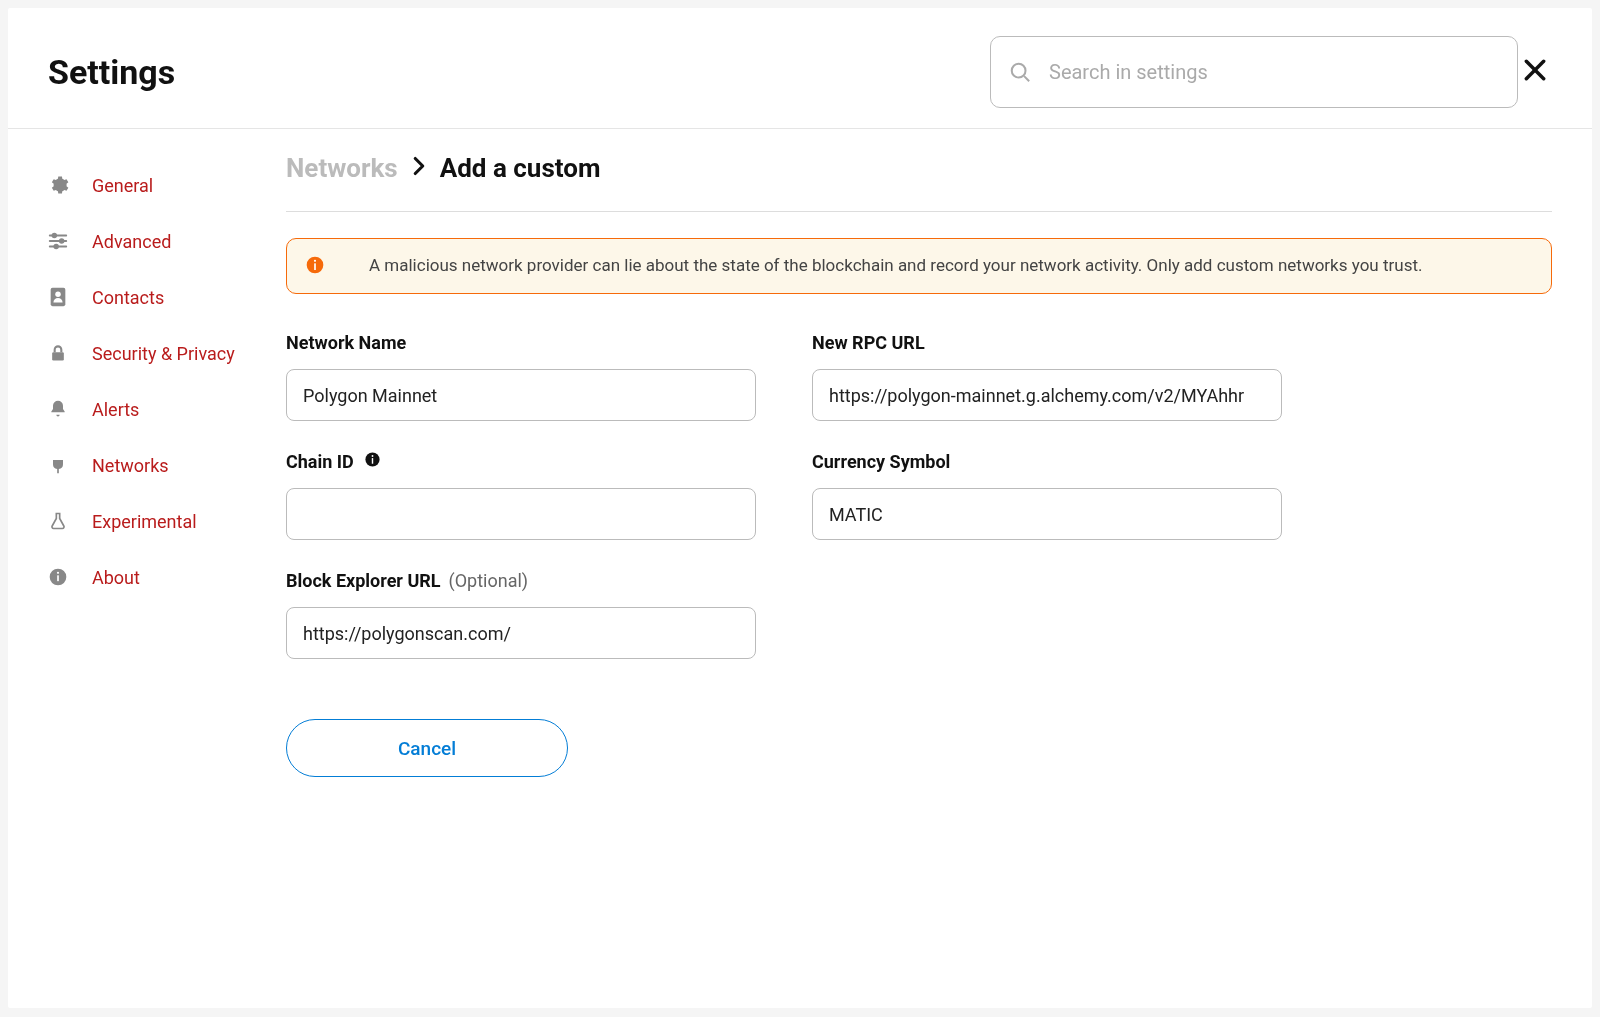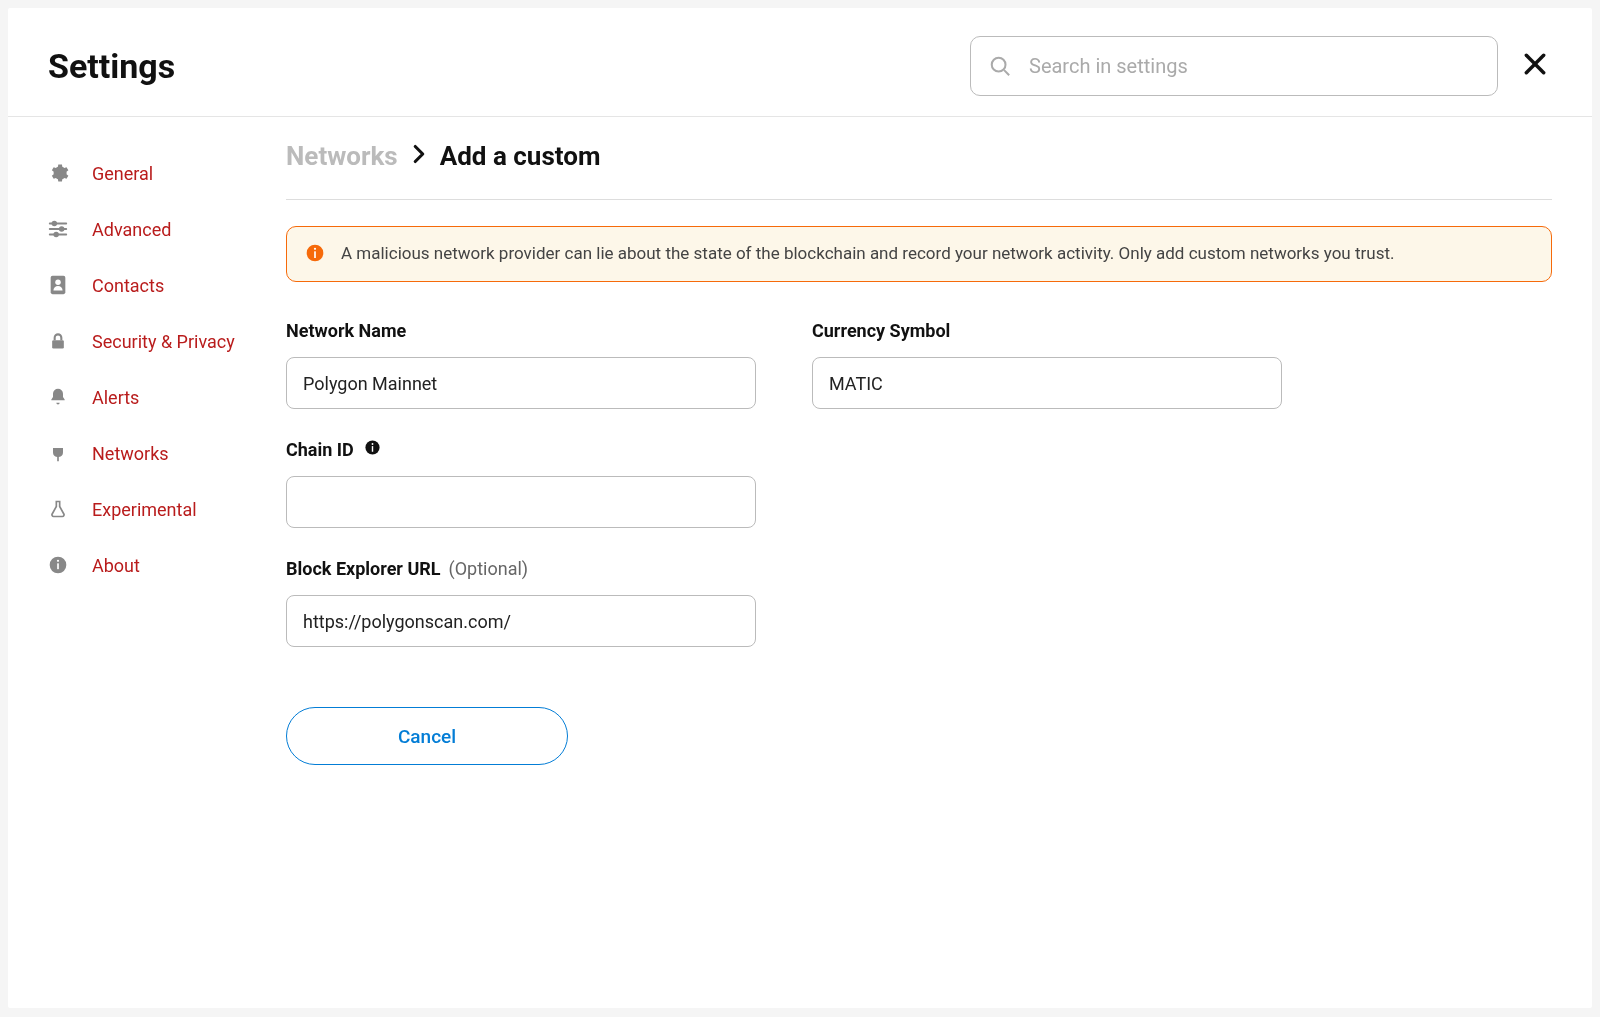--- a/index.html
+++ b/index.html
@@ -33,23 +33,22 @@
       display: flex;
       align-items: center;
       flex: 0 0 auto;
     }
     .search-box {
       display: flex;
       align-items: center;
       border: 1px solid #bbb;
       border-radius: 10px;
       padding: 0 18px;
-      height: 60px;
+      height: 72px;
       width: 528px;
-      margin-right: 20px;
     }
     .search-box svg {
       flex-shrink: 0;
       margin-right: 18px;
     }
     .search-input {
       border: none;
       outline: none;
       font-size: 20px;
       color: #555;
@@ -115,20 +114,21 @@
       color: #111;
     }
     .warning-box {
       display: flex;
       align-items: flex-start;
       background: #fdf7e9;
       border: 1px solid #f66a0a;
       border-radius: 10px;
       padding: 14px 18px;
       margin-bottom: 38px;
+      gap: 28px;
     }
     .warning-icon {
       flex-shrink: 0;
       margin-right: 16px;
       margin-top: 2px;
     }
     .warning-text {
       font-size: 17px;
       color: #444;
       line-height: 1.45;
@@ -343,20 +343,24 @@
           <div class="form-group">
             <div class="form-label">
               <span>Block Explorer URL</span>
               <span class="form-label-optional">(Optional)</span>
             </div>
             <input class="form-input" value="https://polygonscan.com/" style="">
           </div>
         </div>
         <div class="form-col">
           <div class="form-group">
+            <div class="form-label">New RPC URL</div>
+            <input class="form-input" value="https://polygon-mainnet.g.alchemy.com/v2/MYAhhr" style="">
+          </div>
+          <div class="form-group">
             <div class="form-label">Currency Symbol</div>
             <input class="form-input" value="MATIC" style="">
           </div>
         </div>
       </div>
 
       <div class="button-row">
         <button class="btn btn-cancel">Cancel</button>
       </div>
     </div>

